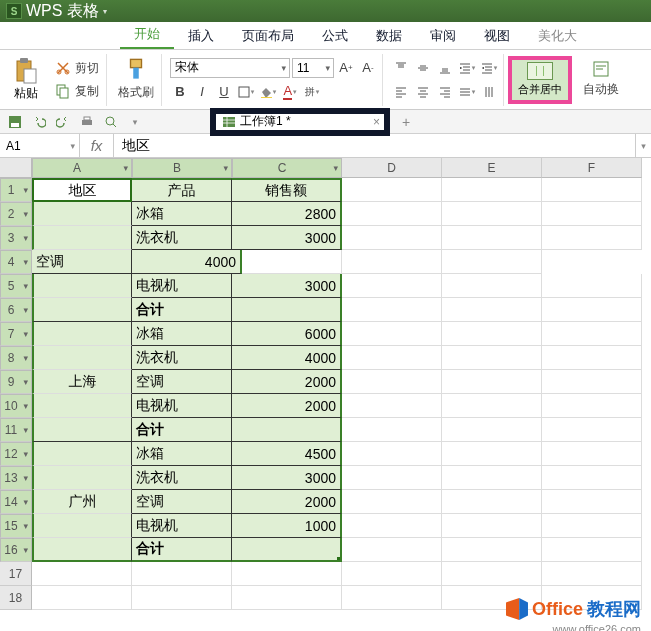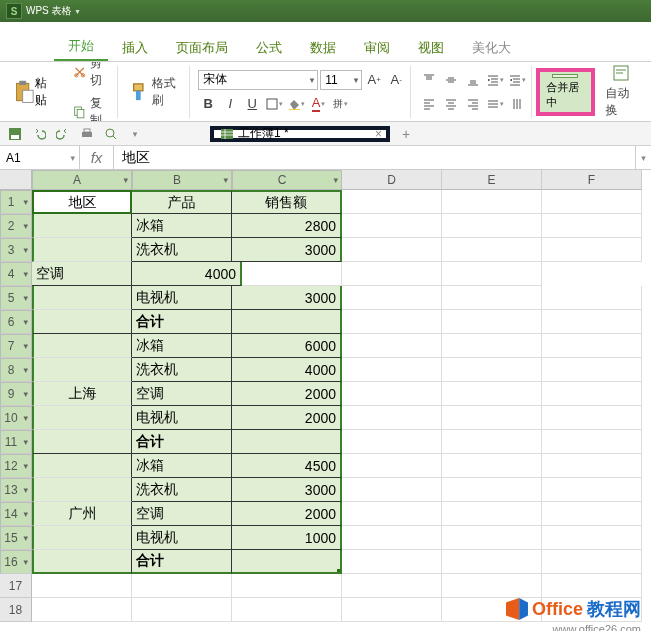--- a/index.html
+++ b/index.html
@@ -1,51 +1,51 @@
 <!DOCTYPE html>
 <html><head>
 <meta charset="utf-8">
 <style>
 * { box-sizing: border-box; margin: 0; padding: 0; font-family: "Microsoft YaHei", sans-serif; }
 body { background: #fff; width: 651px; height: 631px; overflow: hidden; position: relative; font-size: 12px; }
 
 
 .titlebar { background: linear-gradient(#4a7c3a,#3d6830); height: 22px; display: flex; align-items: center; padding: 0 6px; color: #fff; }
 .titlebar .logo { width: 16px; height: 16px; background:#2a5520; border:1px solid #589048; display:inline-flex; align-items:center; justify-content:center; font-size:10px; color:#9cd68a; font-weight:bold; margin-right:4px;}
-.titlebar .title { font-size: 10px; }
+.titlebar .title { font-size: 16px; }
 .titlebar .dd { margin-left:4px; font-size:8px; opacity:.8;}
 
 
-.tabstrip { height: 40px; background:#fff; border-bottom:1px solid #d0d0d0; display:flex; align-items:flex-end; padding-left:54px; }
-.tabstrip .tab { padding:4px 14px; font-size:13px; color:#4d7c0f; cursor:pointer; }
+.tabstrip { height: 28px; background:#fff; border-bottom:1px solid #d0d0d0; display:flex; align-items:flex-end; padding-left:120px; }
+.tabstrip .tab { padding:4px 14px; font-size:13px; color:#0f172a; cursor:pointer; }
 .tabstrip .tab.active { color:#4a9c3a; border-bottom:2px solid #4a9c3a; font-weight:500;}
 .tabstrip .tab.last { color:#888;}
 
 
 .ribbon { height:60px; background:#fff; border-bottom:1px solid #ccc; display:flex; align-items:center; padding:4px 8px; gap:4px; overflow:hidden;}
 .grp { display:flex; flex-direction:column; gap:2px; padding:0 4px; border-right:1px solid #e0e0e0; height:52px; justify-content:center;}
 .rbtn { display:flex; align-items:center; gap:4px; font-size:12px; color:#444; padding:2px 3px; cursor:pointer;}
 .ic { width:16px; height:16px; display:inline-block; }
-.paste-big { display:flex; align-items:center; padding:0 6px; cursor:pointer;}
+.paste-big { display:flex; flex-direction:column; align-items:center; padding:0 6px; cursor:pointer;}
 .paste-big .ic{ width:24px; height:28px;}
 .paste-big span{ font-size:12px;}
 .sel { border:1px solid #bbb; background:#fff; height:20px; font-size:12px; padding:0 14px 0 4px; position:relative; display:inline-flex; align-items:center; cursor:pointer;}
 .sel::after{content:"▾"; position:absolute; right:3px; font-size:9px; color:#666;}
 .fmtbtn { width:20px; height:20px; border:1px solid transparent; display:inline-flex; align-items:center; justify-content:center; font-size:13px; color:#444; cursor:pointer;}
 .fmtbtn.dd::after{content:"▾"; font-size:7px; margin-left:1px; color:#888;}
 .row{display:flex; gap:2px; align-items:flex-end;}
 .merge-big{ display:flex; flex-direction:column; align-items:center; background:#d4e8c8; border:4px solid #ec4899; padding:2px 6px; cursor:pointer; height:48px; justify-content:center;}
 .merge-big .mic{ width:26px; height:18px; border:1px solid #6a9850; background:#eaf4e0; position:relative;}
 .merge-big .mic::before,.merge-big .mic::after{content:""; position:absolute; top:3px; bottom:3px; width:1px; background:#8cc070;}
 .merge-big .mic::before{left:8px;} .merge-big .mic::after{right:8px;}
 
 
 .qat { height:24px; background:#f4f4f4; border-bottom:1px solid #d0d0d0; display:flex; align-items:center; padding:0 6px; gap:6px;}
 .qat .qb{ width:18px; height:18px; display:inline-flex; align-items:center; justify-content:center; cursor:pointer; color:#5a8c48;}
-.qat .doc-tab{ margin-left:60px; background:#fff; border:4px solid #0f172a; height:16px; display:flex; align-items:center; padding:0 20px 0 6px; gap:4px; position:relative; min-width:180px;}
+.qat .doc-tab{ margin-left:60px; background:#fff; border:6px solid #0f172a; height:28px; display:flex; align-items:center; padding:0 20px 0 6px; gap:4px; position:relative; min-width:180px;}
 .qat .doc-tab .x{ position:absolute; right:4px; color:#888; cursor:pointer;}
 .qat .plus{ margin-left:6px; color:#888; cursor:pointer; font-size:14px;}
 
 
 .fbar{ height:24px; border-bottom:1px solid #ccc; display:flex; align-items:stretch;}
 .namebox{ width:80px; border-right:1px solid #ccc; display:flex; align-items:center; padding:0 6px; font-size:12px; position:relative;}
 .namebox::after{content:"▾"; position:absolute; right:4px; font-size:9px; color:#888;}
 .fx{ width:34px; display:flex; align-items:center; justify-content:center; border-right:1px solid #ccc; color:#777; font-style:italic; font-size:15px;}
 .finput{ flex:1; display:flex; align-items:center; padding:0 8px; font-size:14px;}
 .fbar .exp{width:16px; border-left:1px solid #ccc; display:flex; align-items:center; justify-content:center; color:#888; font-size:9px;}
@@ -122,21 +122,21 @@
       </div>
     <div class="rbtn">
         <svg class="ic" viewBox="0 0 16 16">
           <rect x="2" y="2" width="8" height="10" fill="none" stroke="#5a8c48"></rect>
           <rect x="5" y="5" width="8" height="10" fill="#fff" stroke="#5a8c48"></rect>
         </svg>
         <span>复制</span>
       </div>
   </div>
   <div class="grp" style="border-right:1px solid #e0e0e0;">
-    <div class="rbtn" style="flex-direction:row;">
+    <div class="rbtn" style="flex-direction:column;">
       <svg class="ic" viewBox="0 0 16 16" style="width:22px;height:22px">
           <rect x="4" y="1" width="8" height="6" fill="#e8c060" stroke="#a07020"></rect>
           <rect x="6" y="7" width="4" height="8" fill="#4aa0e0"></rect>
         </svg>
       <span>格式刷</span>
     </div>
   </div>
   <div class="grp" style="gap:4px;">
     <div class="row">
       <div class="sel" style="width:120px">

